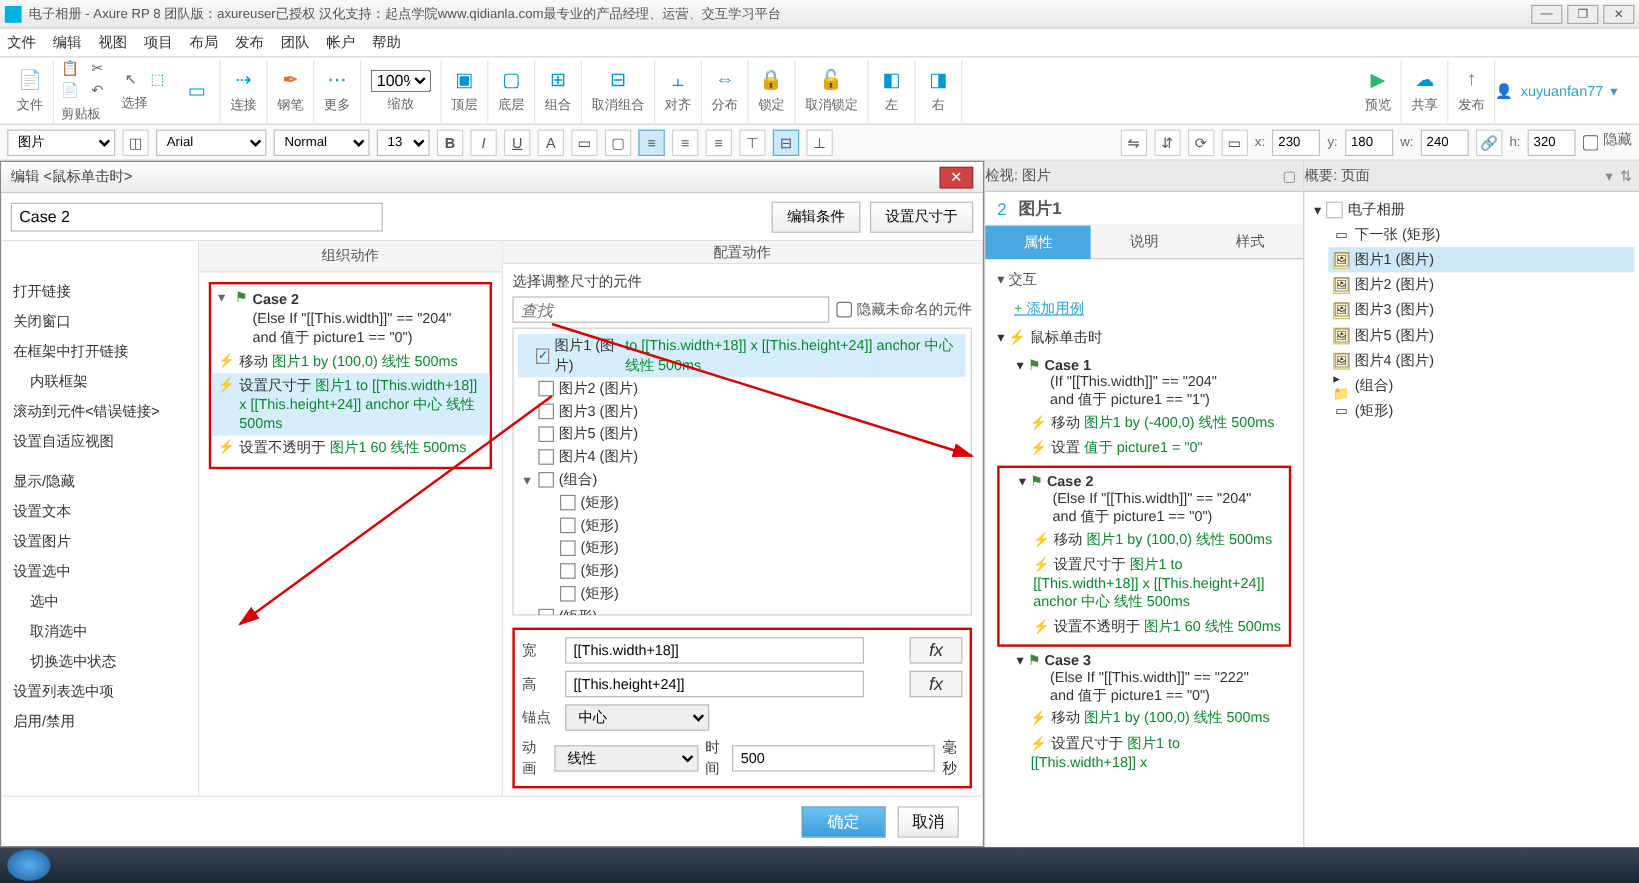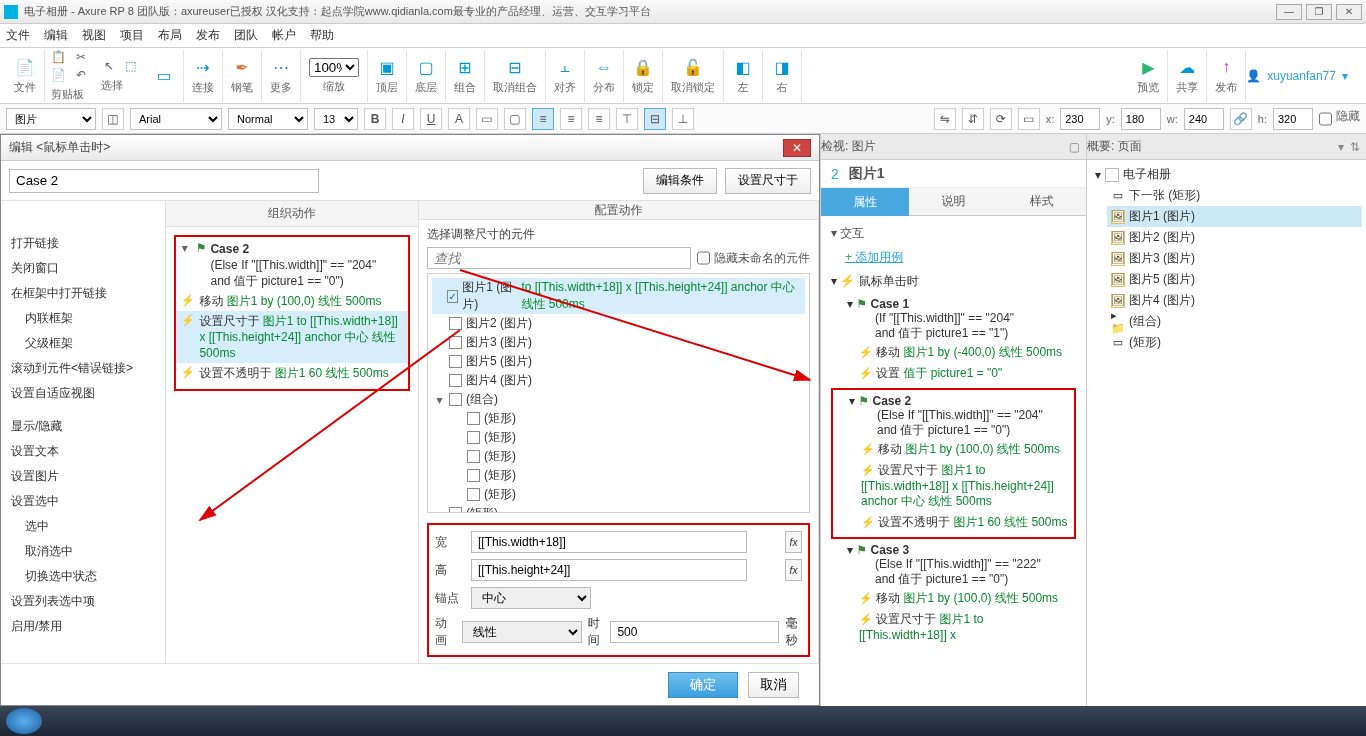--- a/index.html
+++ b/index.html
@@ -52,21 +52,21 @@
 .srch-row label { display: flex; align-items: center; gap: 4px; color: #555; }
 .tree { border: 1px solid #d0d0d0; height: 240px; overflow: auto; padding: 4px; }
 .tree-row { display: flex; align-items: center; gap: 4px; padding: 1px 0; font-size: 12px; }
 .tree-row .cb { width: 13px; height: 13px; border: 1px solid #888; display: inline-flex; align-items: center; justify-content: center; font-size: 10px; color: #0a64a4; }
 .tree-row.sel { background: #d6eefb; }
 .tree-row .tog { width: 11px; text-align: center; color: #666; }
 .form-section { border: 2px solid #d00; padding: 6px; margin-top: 6px; display: flex; flex-direction: column; gap: 6px; }
 .form-row { display: flex; align-items: center; gap: 6px; }
 .form-row label { width: 30px; color: #444; }
 .form-row input, .form-row select { flex: 1; height: 22px; border: 1px solid #bbb; padding: 0 6px; font-size: 12px; }
-.form-row .fx { width: 17px; height: 22px; border: 1px solid #bbb; display: flex; align-items: center; justify-content: center; font-style: italic; font-size: 10px; background: #f5f5f5; margin-left: 32px; }
+.form-row .fx { width: 44px; height: 22px; border: 1px solid #bbb; display: flex; align-items: center; justify-content: center; font-style: italic; font-size: 15px; background: #f5f5f5; margin-left: 32px; }
 .dlg-foot { height: 42px; border-top: 1px solid #e0e0e0; display: flex; align-items: center; justify-content: flex-end; gap: 10px; padding: 0 20px; }
 .dlg-foot .mainbtn { height: 26px; width: 70px; border: 1px solid #3a8ec2; background: linear-gradient(#6fc0ef,#3a9edd); color: #fff; }
 .dlg-foot .cancelbtn { height: 26px; width: 51px; border: 1px solid #bbb; background: linear-gradient(#fff,#eee); }
 .rightpanels { position: absolute; left: 820px; top: 134px; right: 0; bottom: 30px; display: flex; }
 .panel { background: #fff; border-left: 1px solid #ccc; display: flex; flex-direction: column; }
 .panel.inspect { width: 266px; }
 .panel.outline { flex: 1; }
 .panel-head { height: 26px; background: #eaeaea; border-bottom: 1px solid #ccc; display: flex; align-items: center; justify-content: flex-start; font-size: 12px; color: #555; position: relative; }
 .panel-head .icons { position: absolute; right: 6px; display: flex; gap: 6px; color: #888; font-size: 12px; }
 .inspect-sub { height: 28px; display: flex; align-items: center; padding: 0 10px; gap: 10px; font-size: 14px; color: #555; border-bottom: 1px solid #eee; }
@@ -270,21 +270,20 @@
   </div>
   <div class="dlg-cols">
 
     <div class="dlg-col left">
       <div class="col-head" style="visibility:hidden">x</div>
       <div class="col-body action-list" id="action-list">
           <div>打开链接</div>
           <div>关闭窗口</div>
           <div>在框架中打开链接</div>
           <div class="indent">内联框架</div>
-          <div class="indent">父级框架</div>
           <div>滚动到元件&lt;错误链接&gt;</div>
           <div>设置自适应视图</div>
           <div style="height: 8px;"></div>
           <div>显示/隐藏</div>
           <div>设置文本</div>
           <div>设置图片</div>
           <div>设置选中</div>
           <div class="indent">选中</div>
           <div class="indent">取消选中</div>
           <div class="indent">切换选中状态</div>

